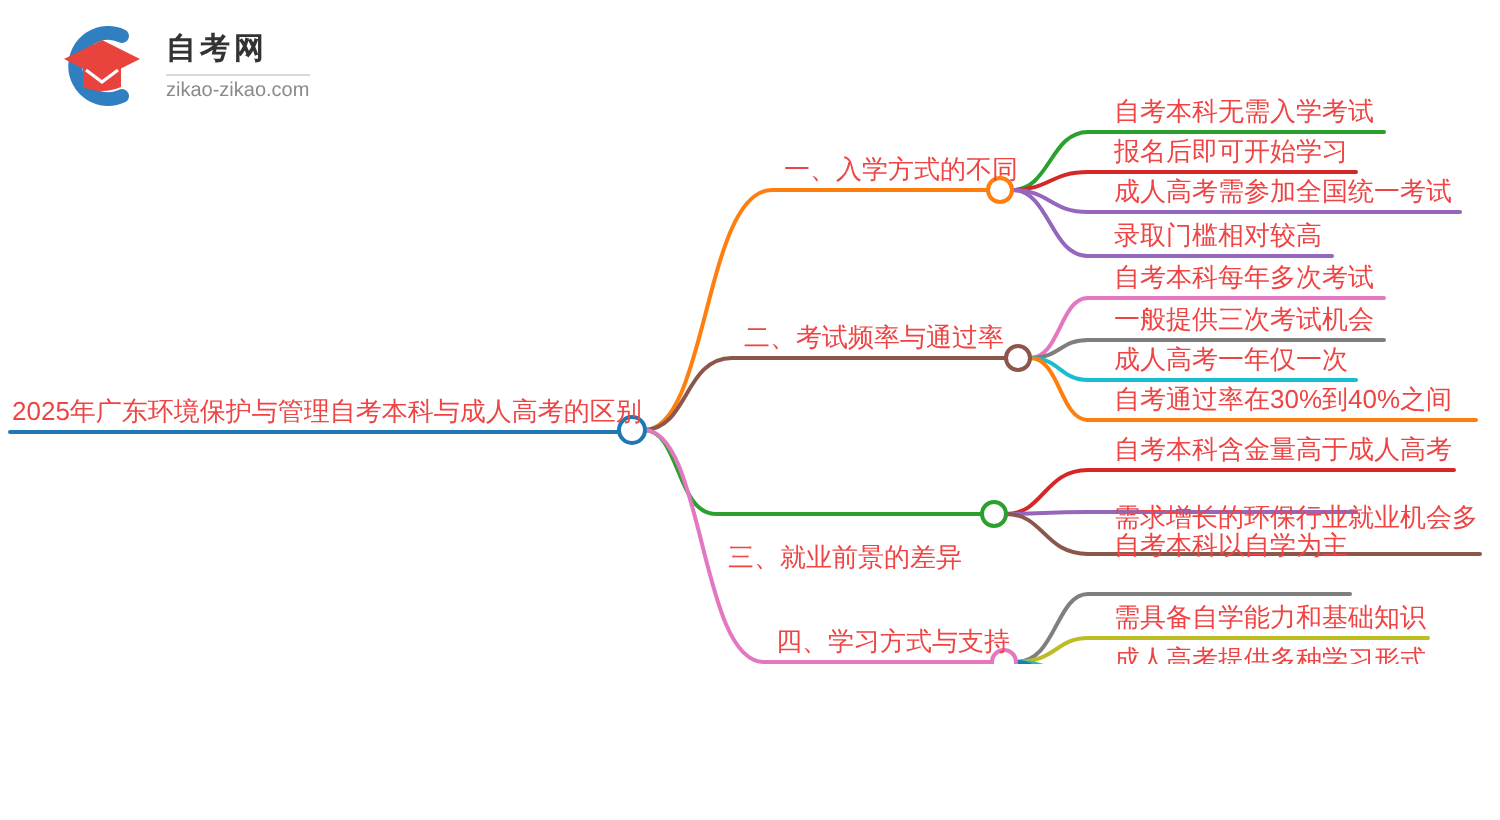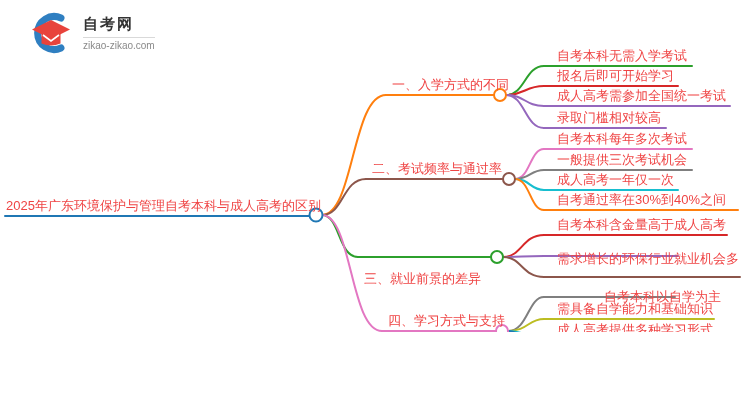--- a/index.html
+++ b/index.html
@@ -22,21 +22,21 @@
   
   #root-label{left:6px;top:197px;}
   #b0-label{left:392px;top:76px;}
   #b1-label{left:372px;top:160px;}
   #b2-label{left:364px;top:238px;margin-top:32px;}
   #b3-label{left:388px;top:312px;}
   .leaf{left:557px;}
   #l0-0{top:47px;} #l0-1{top:67px;} #l0-2{top:87px;} #l0-3{top:109px;}
   #l1-0{top:130px;} #l1-1{top:151px;} #l1-2{top:171px;} #l1-3{top:191px;}
   #l2-0{top:216px;} #l2-1{top:237px;} #l2-2{top:250px;}
-  #l3-0{top:288px;margin-left:47px;} #l3-1{top:300px;} #l3-2{top:321px;} #l3-3{top:342px;margin-left:24px;}
+  #l3-0{top:264px;} #l3-1{top:300px;} #l3-2{top:321px;} #l3-3{top:342px;margin-left:24px;}
 </style>
 </head>
 <body>
 
 <div class="stage">
 
   <svg class="wires" width="750" height="410" viewBox="0 0 750 410" fill="none" stroke-width="2" stroke-linecap="round">
 
     <path d="M5,216 L309,216" stroke="#1f77b4"></path>
 

